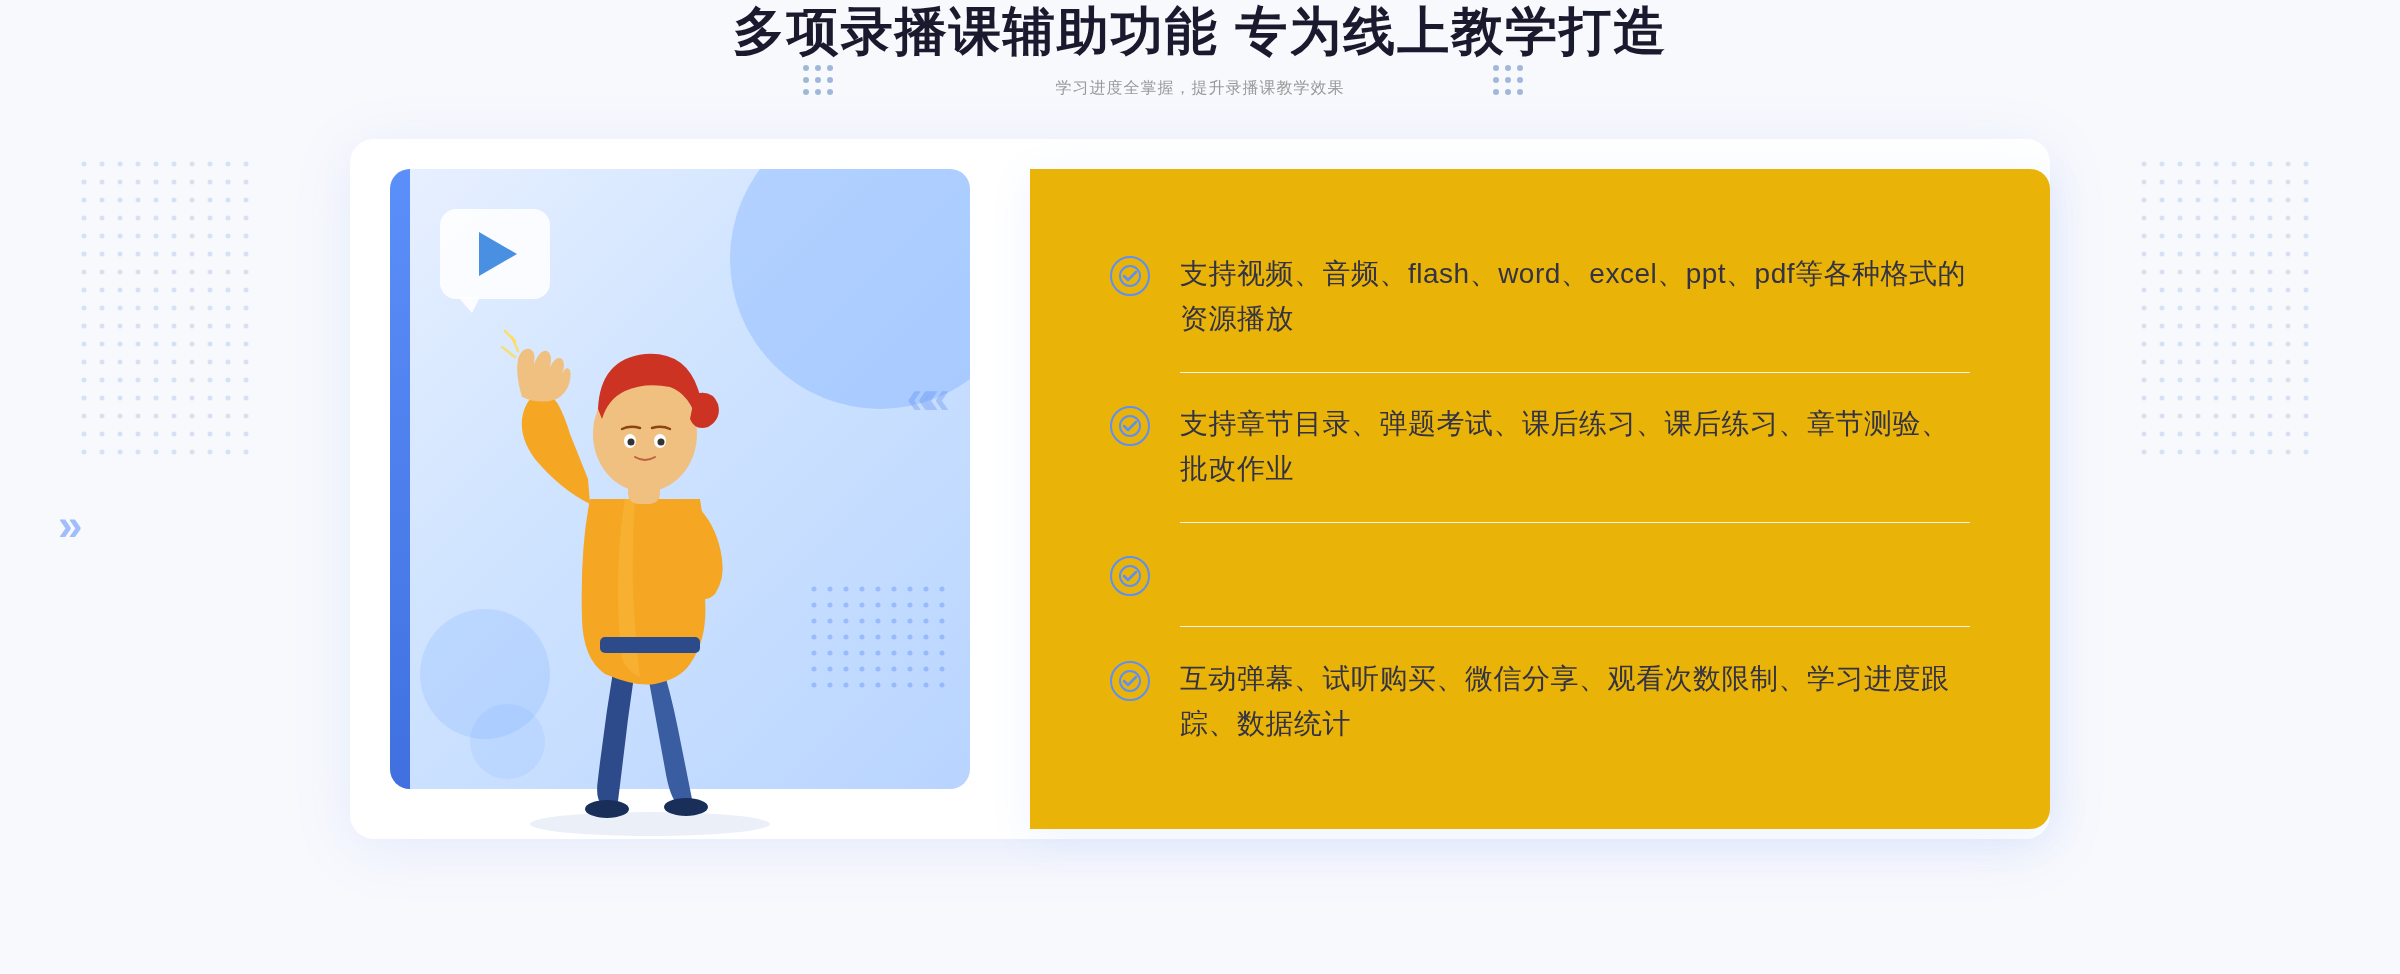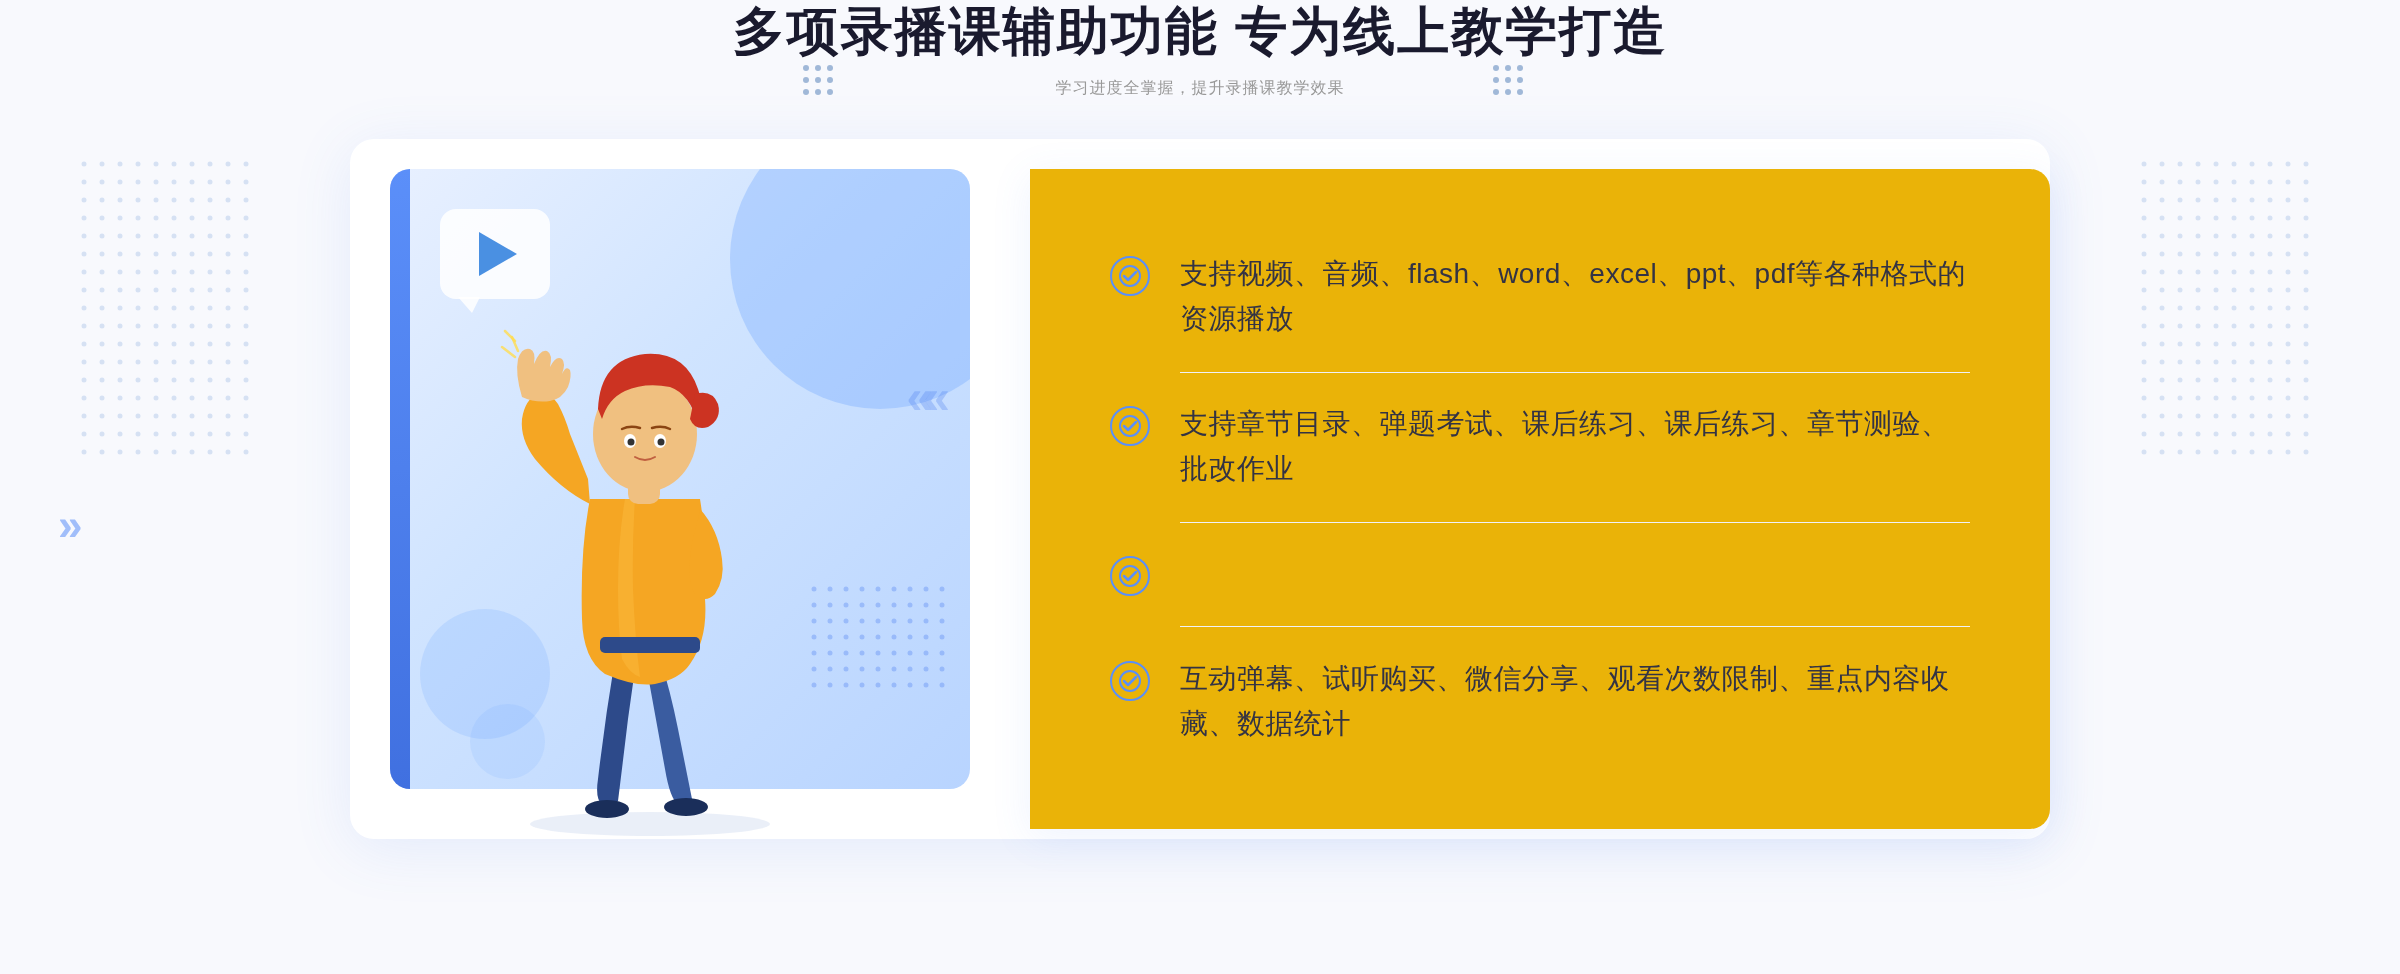--- a/index.html
+++ b/index.html
@@ -380,20 +380,20 @@
 
       <div class="feature-item">
         <div class="check-icon">
           <div class="check-circle">
             <svg width="22" height="22" viewBox="0 0 22 22">
               <circle cx="11" cy="11" r="10" stroke="#5b8ff9" stroke-width="2" fill="none"></circle>
               <polyline points="5,11 9,15 17,7" stroke="#5b8ff9" stroke-width="2.5" fill="none" stroke-linecap="round" stroke-linejoin="round"></polyline>
             </svg>
           </div>
         </div>
-        <span class="feature-text">互动弹幕、试听购买、微信分享、观看次数限制、重点内容收藏、数据统计</span>
+        <span class="feature-text">互动弹幕、试听购买、微信分享、观看次数限制、学习进度跟踪、数据统计</span>
       </div>
 
     </div>
 
   </div>
 
 </div>
 
 </body></html>

